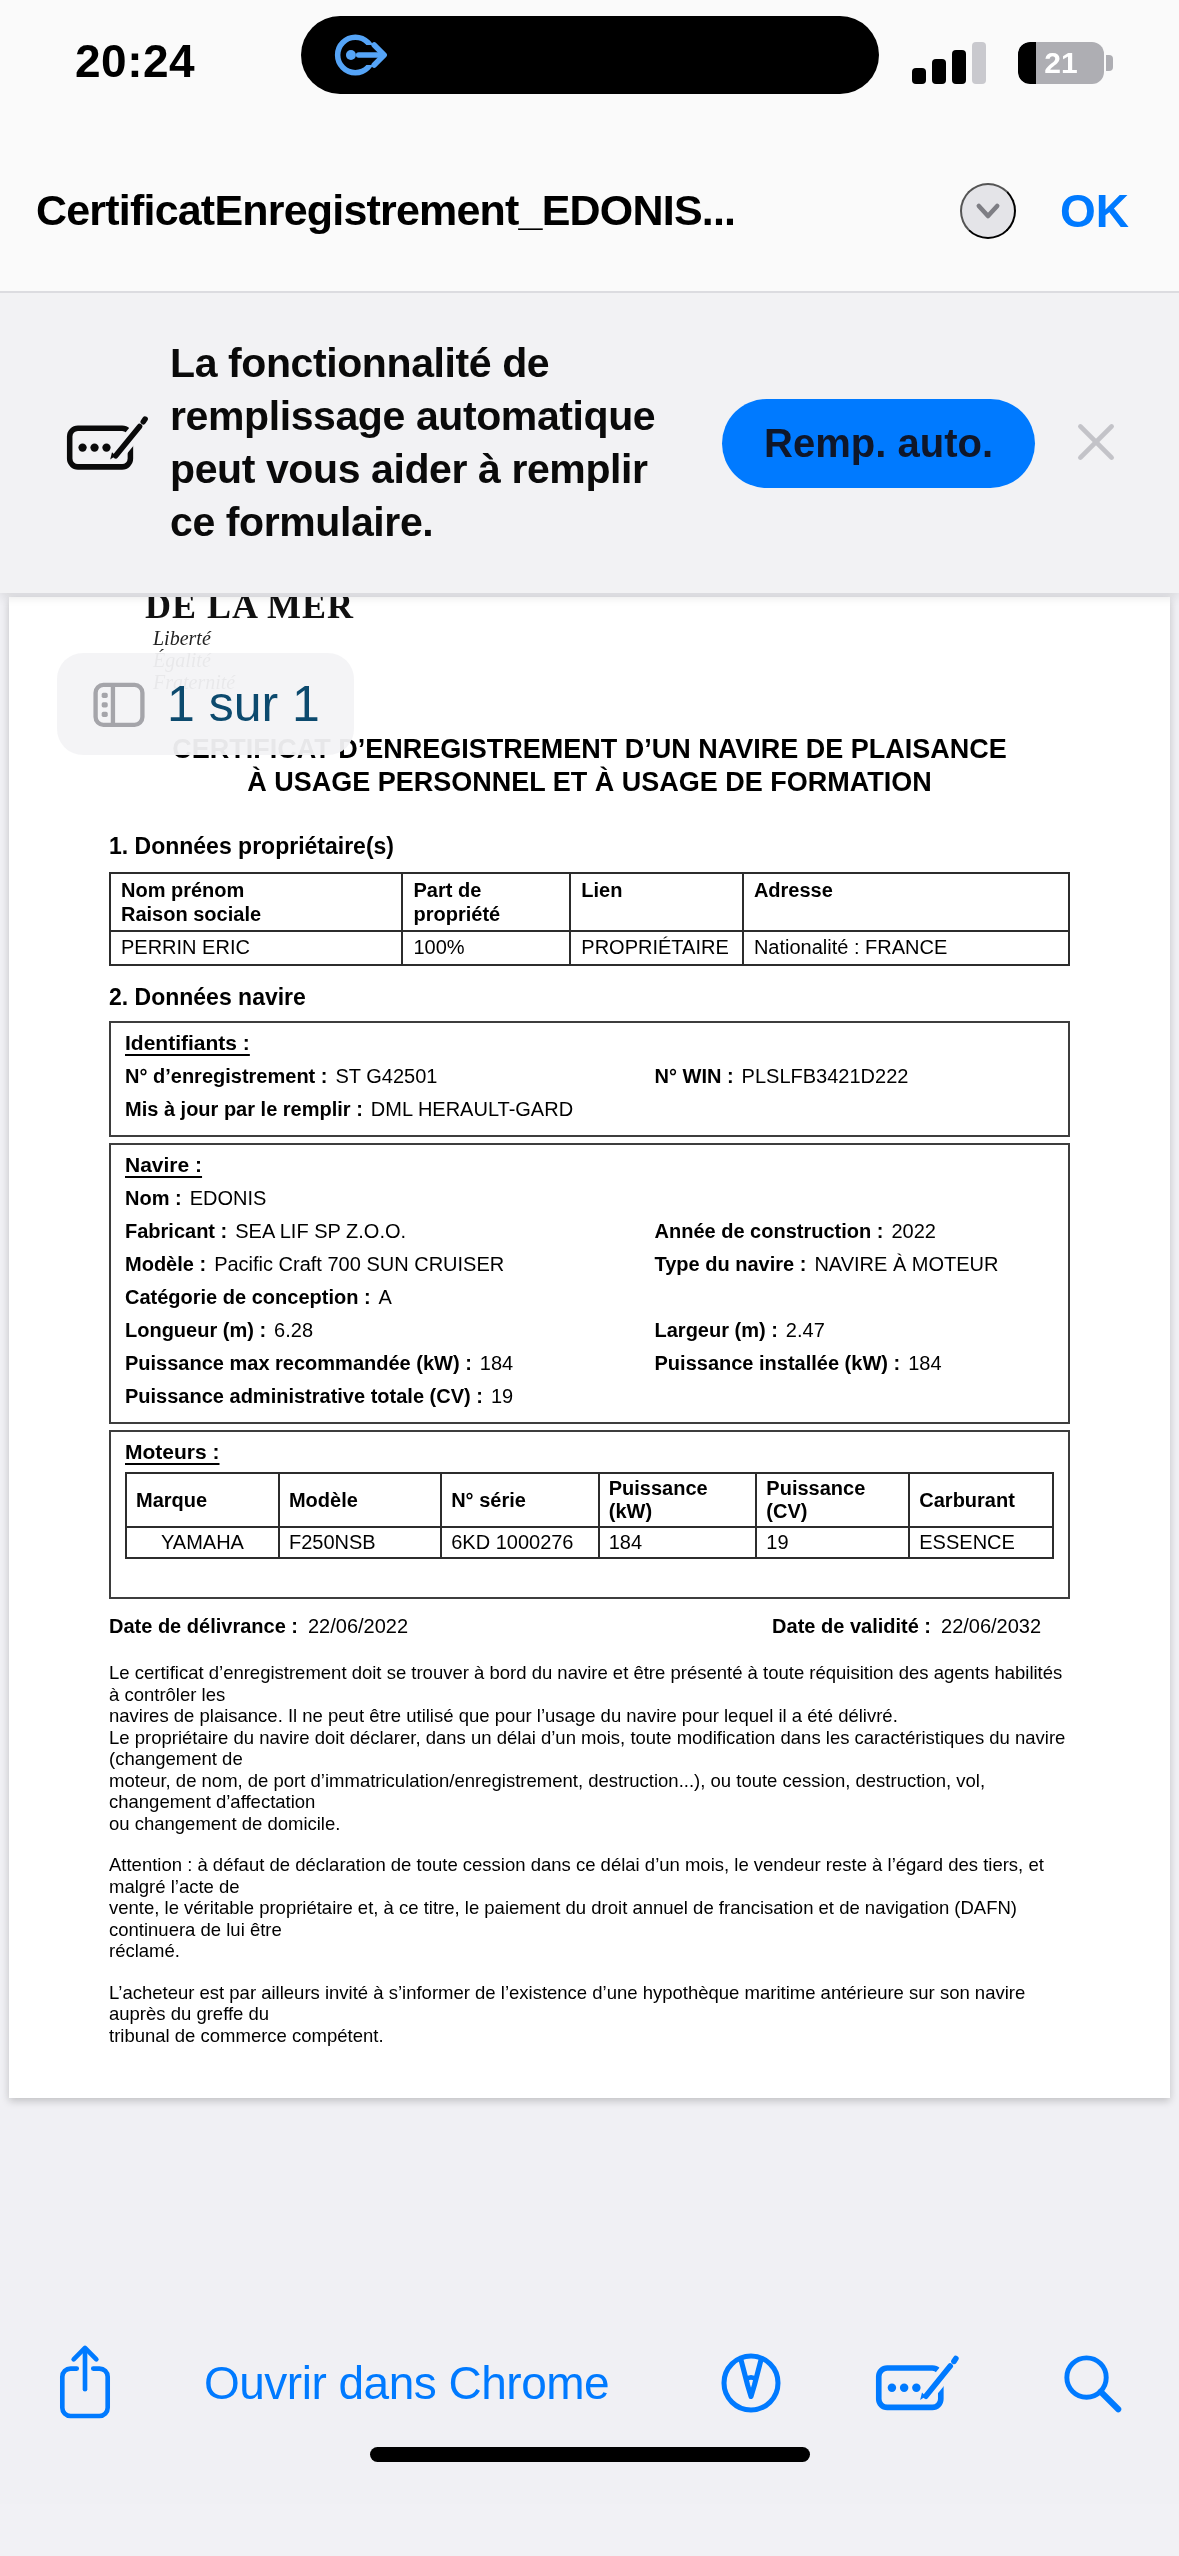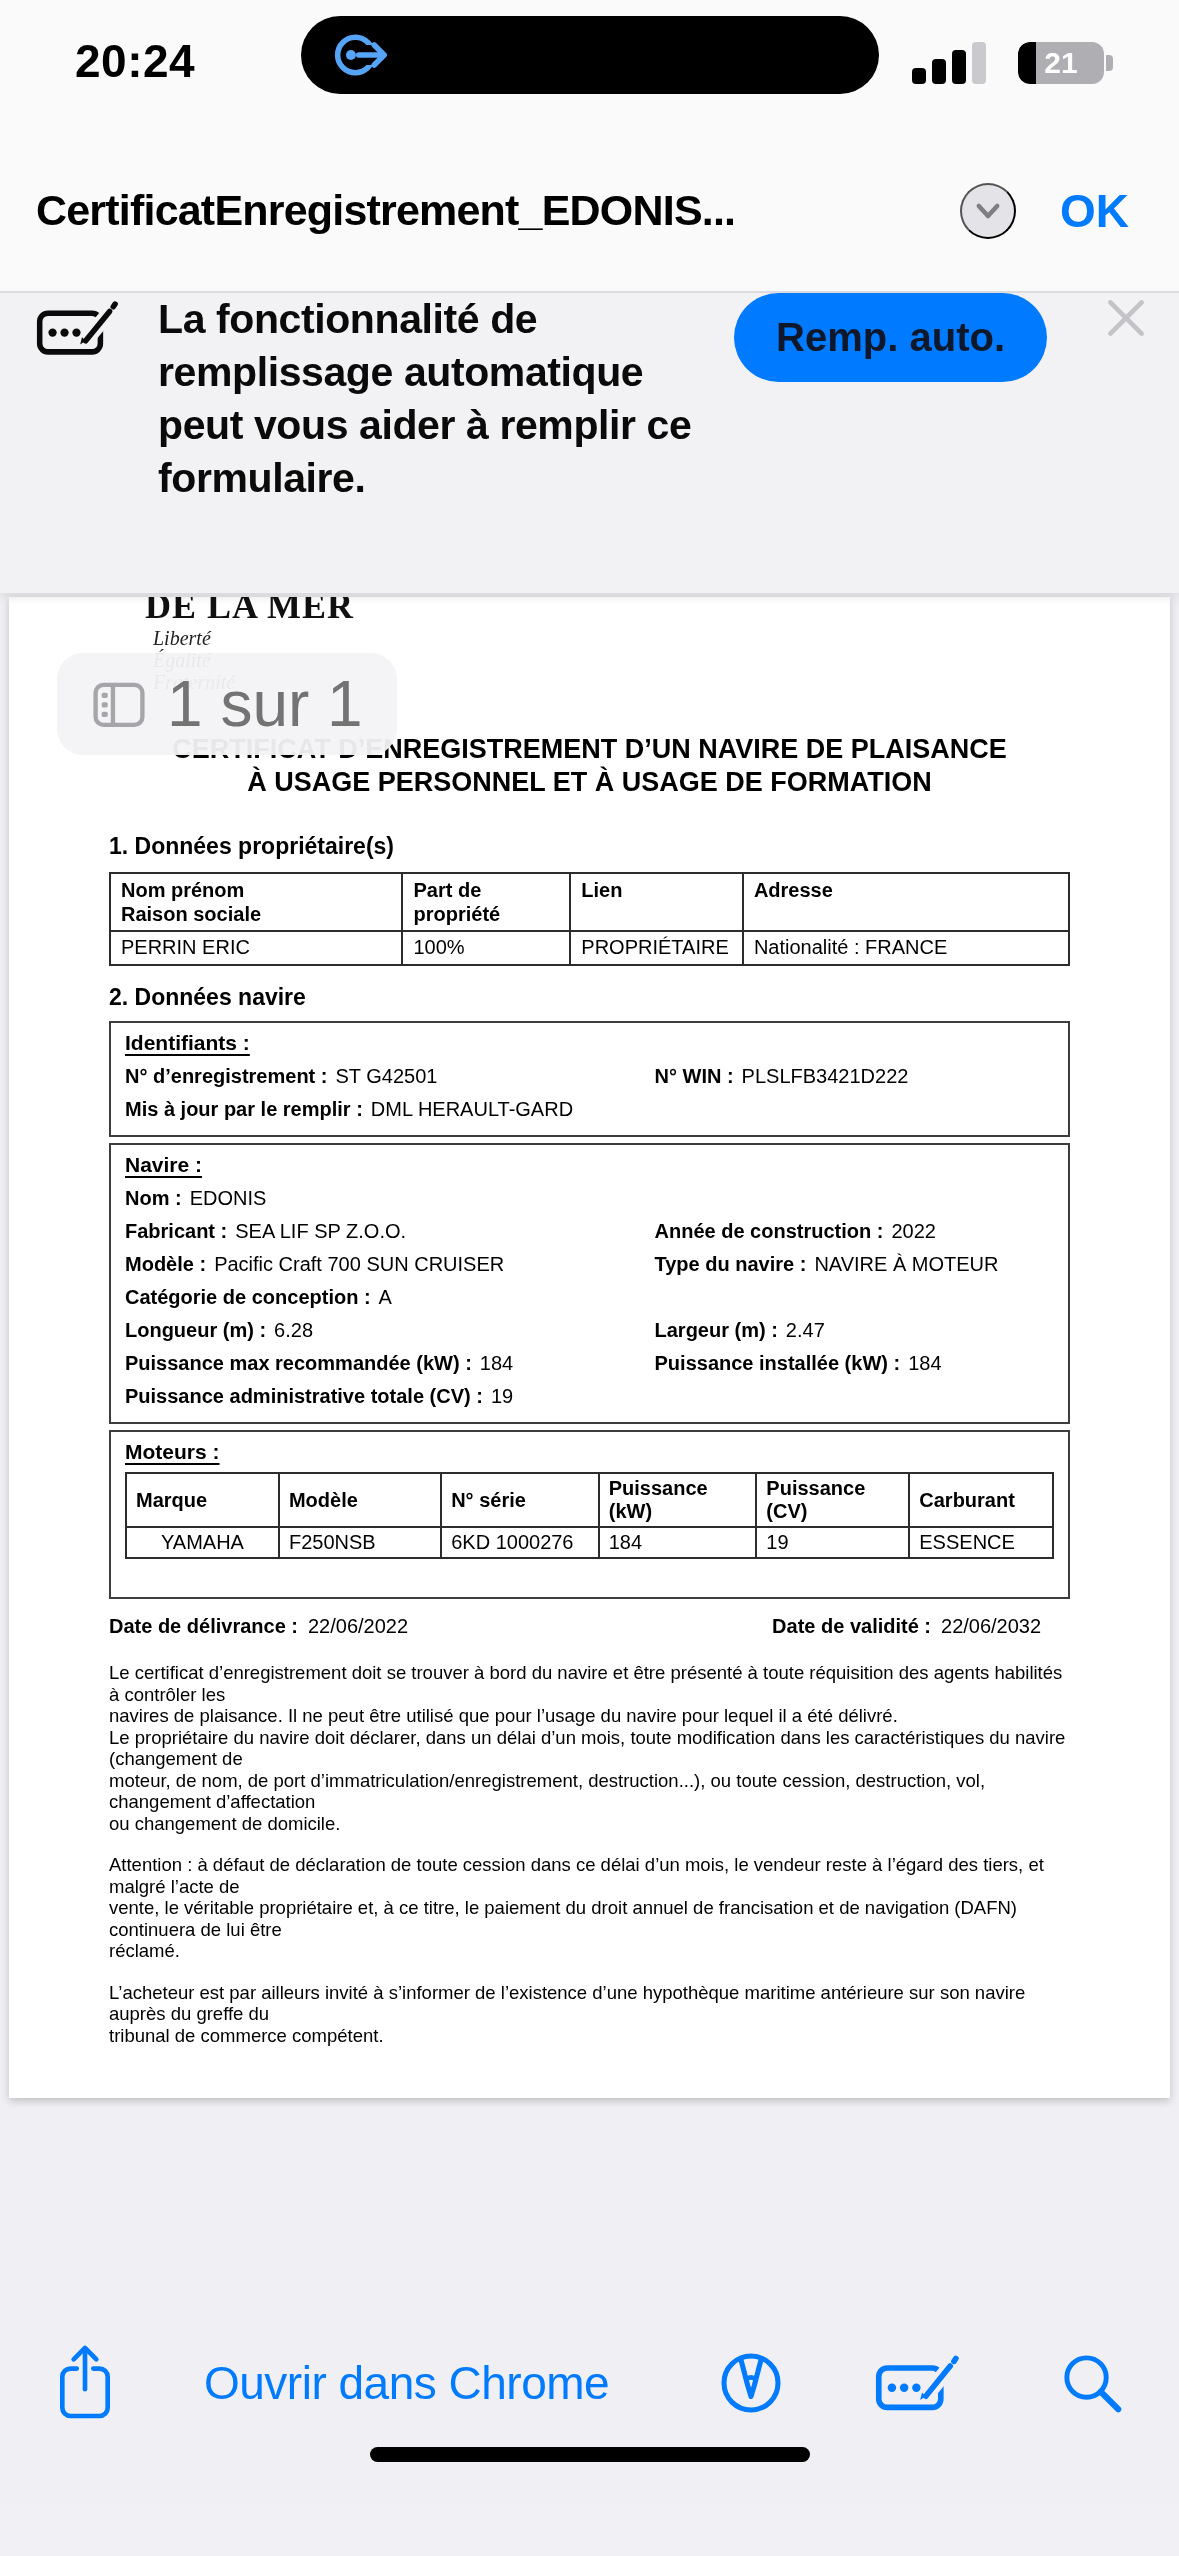--- a/index.html
+++ b/index.html
@@ -22,40 +22,40 @@
 
   .title-bar { position:relative; height:163px; display:flex; align-items:center; padding:0 36px;
                border-bottom:2px solid #DCDCE0; }
   .doc-title { flex:1; font-size:43px; font-weight:700; letter-spacing:-0.8px; color:#000; white-space:nowrap; overflow:hidden; }
   .chevron-btn { width:56px; height:56px; border-radius:50%; background:#E4E4E8; display:flex; align-items:center;
                  justify-content:center; margin:0 44px 0 10px; flex:none; }
   .ok-btn { font-size:46px; font-weight:700; color:#007AFF; background:none; border:none; margin-right:14px; }
 
   
   .banner { position:absolute; top:293px; left:0; right:0; height:300px; background:#F2F2F4; z-index:25;
-            display:flex; align-items:flex-start; padding:0 28px; box-shadow:0 4px 10px rgba(0,0,0,0.10);gap:18px; }
+            display:flex; align-items:center; padding:0 58px; box-shadow:0 4px 10px rgba(0,0,0,0.10); }
   .banner-icon { flex:none; width:92px; margin:0 12px 0 8px; }
   .banner-text { width:600px; font-size:41px; line-height:53px; font-weight:600; letter-spacing:-0.4px; color:#0a0a0a; }
   .autofill-btn { flex:none; background:#007AFF; color:#0f172a; border:none; border-radius:46px;
                   font-size:40px; font-weight:600; padding:22px 42px; margin-left:22px; font-family:inherit; }
   .banner-close { flex:none; margin-left:36px; background:none; border:none; }
 
   
   .doc-area { position:absolute; top:593px; bottom:0; left:0; right:0; background:#F0F0F4; }
   .page { position:relative; margin:4px 9px 0; height:1501px; background:#fff; overflow:hidden;
           box-shadow:0 3px 8px rgba(0,0,0,0.20); padding:0 100px; color:#000; }
 
   .logo { overflow:hidden; height:96px; }
   .logo-title { font-family:"Liberation Serif",serif; font-weight:700; font-size:36px; letter-spacing:1px;
                 margin:-12px 0 0 36px; color:#111; }
   .motto { font-family:Liberation Serif, serif; font-style:italic; font-size:20px; line-height:22px; margin-left:44px; color:#222; }
 
   .page-badge { position:absolute; left:48px; top:56px; height:102px; border-radius:26px;
                 background:rgba(243,243,245,0.95); display:flex; align-items:center; gap:20px; padding:0 34px; z-index:5; }
-  .page-badge-label { font-size:64px; color:#737373; }
+  .page-badge-label { font-size:50px; color:#0c4a6e; }
 
   .doc-heading { text-align:center; font-weight:700; font-size:27px; line-height:33px; margin-top:40px; }
   .sec-heading { font-weight:700; font-size:23px; margin-top:34px; }
   .sec-heading.tight { margin-top:18px; }
 
   table { border-collapse:collapse; width:100%; font-size:20px; }
   .owners-table { margin-top:12px; }
   .owners-table th, .owners-table td { border:2px solid #2c2c2c; text-align:left; padding:4px 10px; vertical-align:top; }
   .owners-table th { font-weight:700; line-height:24px; }
   .owners-table td { height:34px; }

